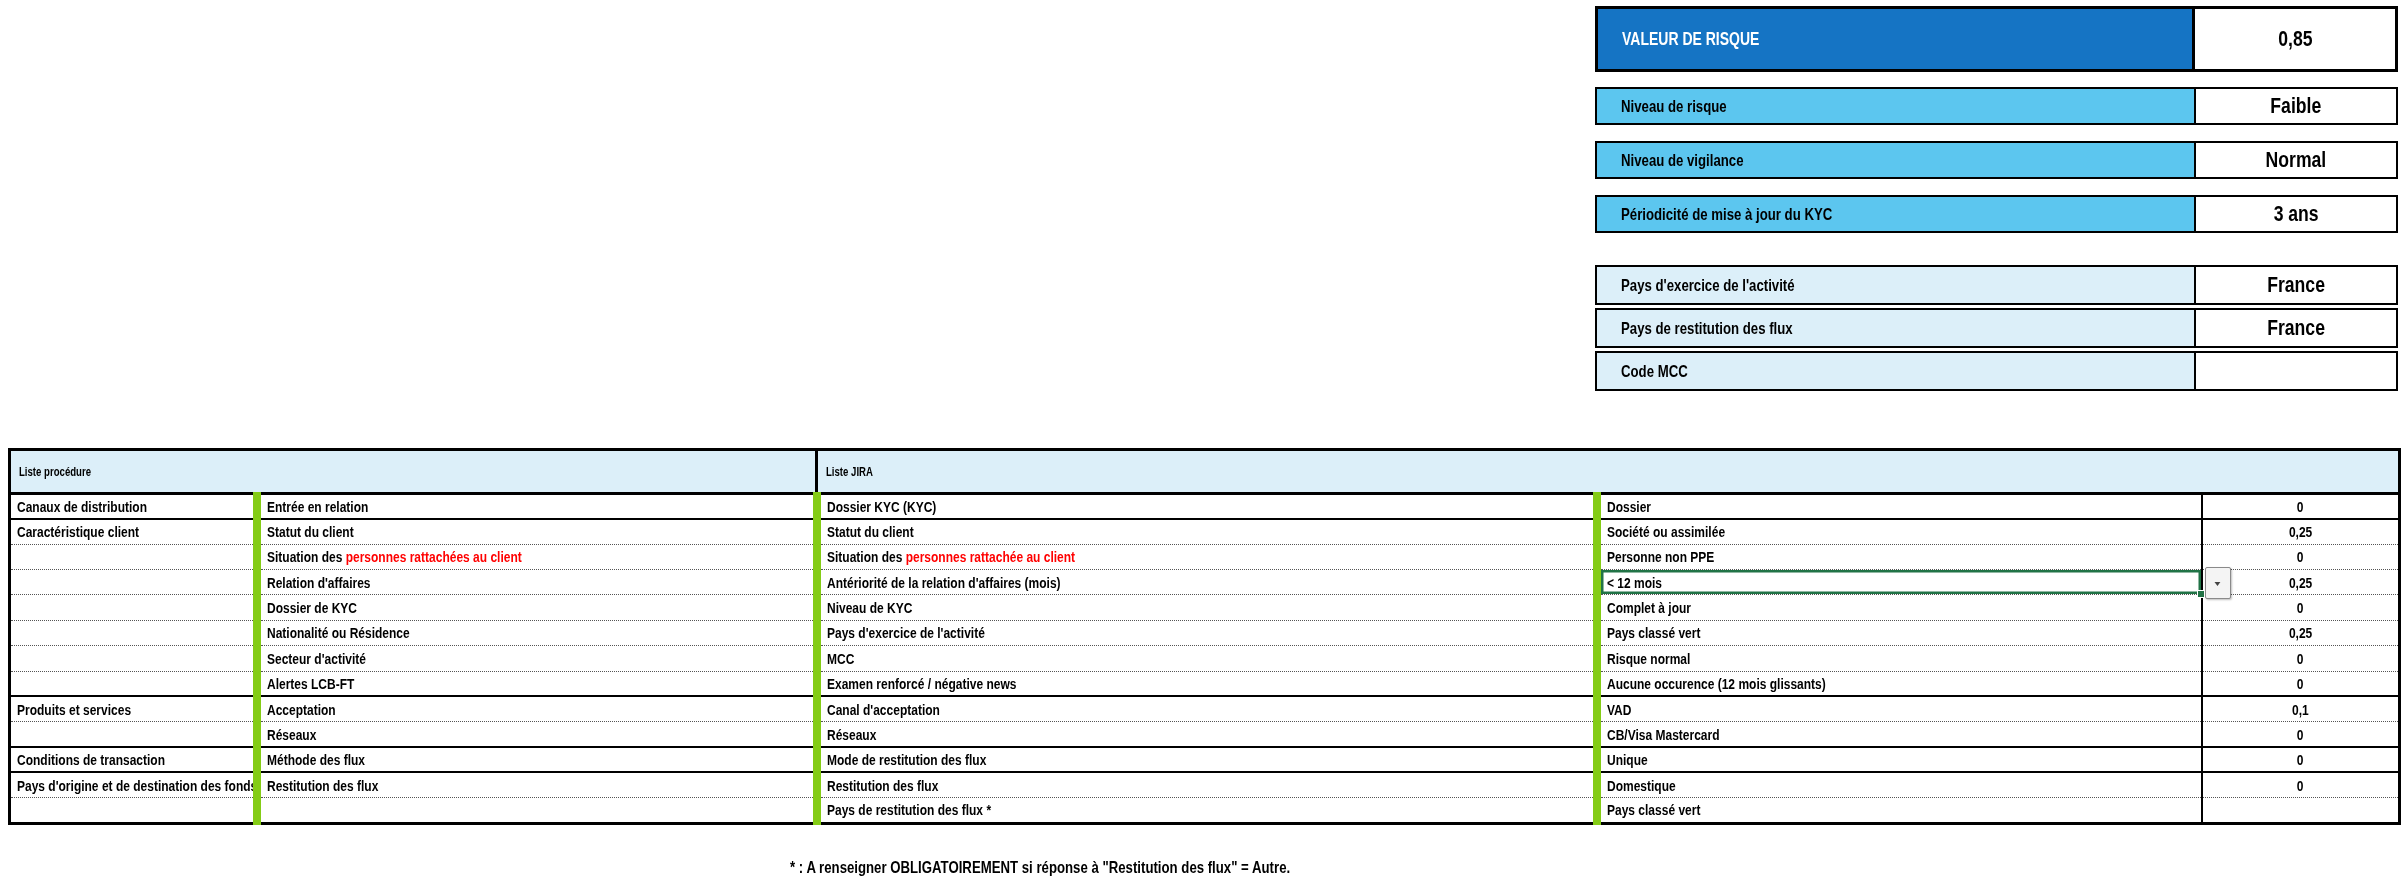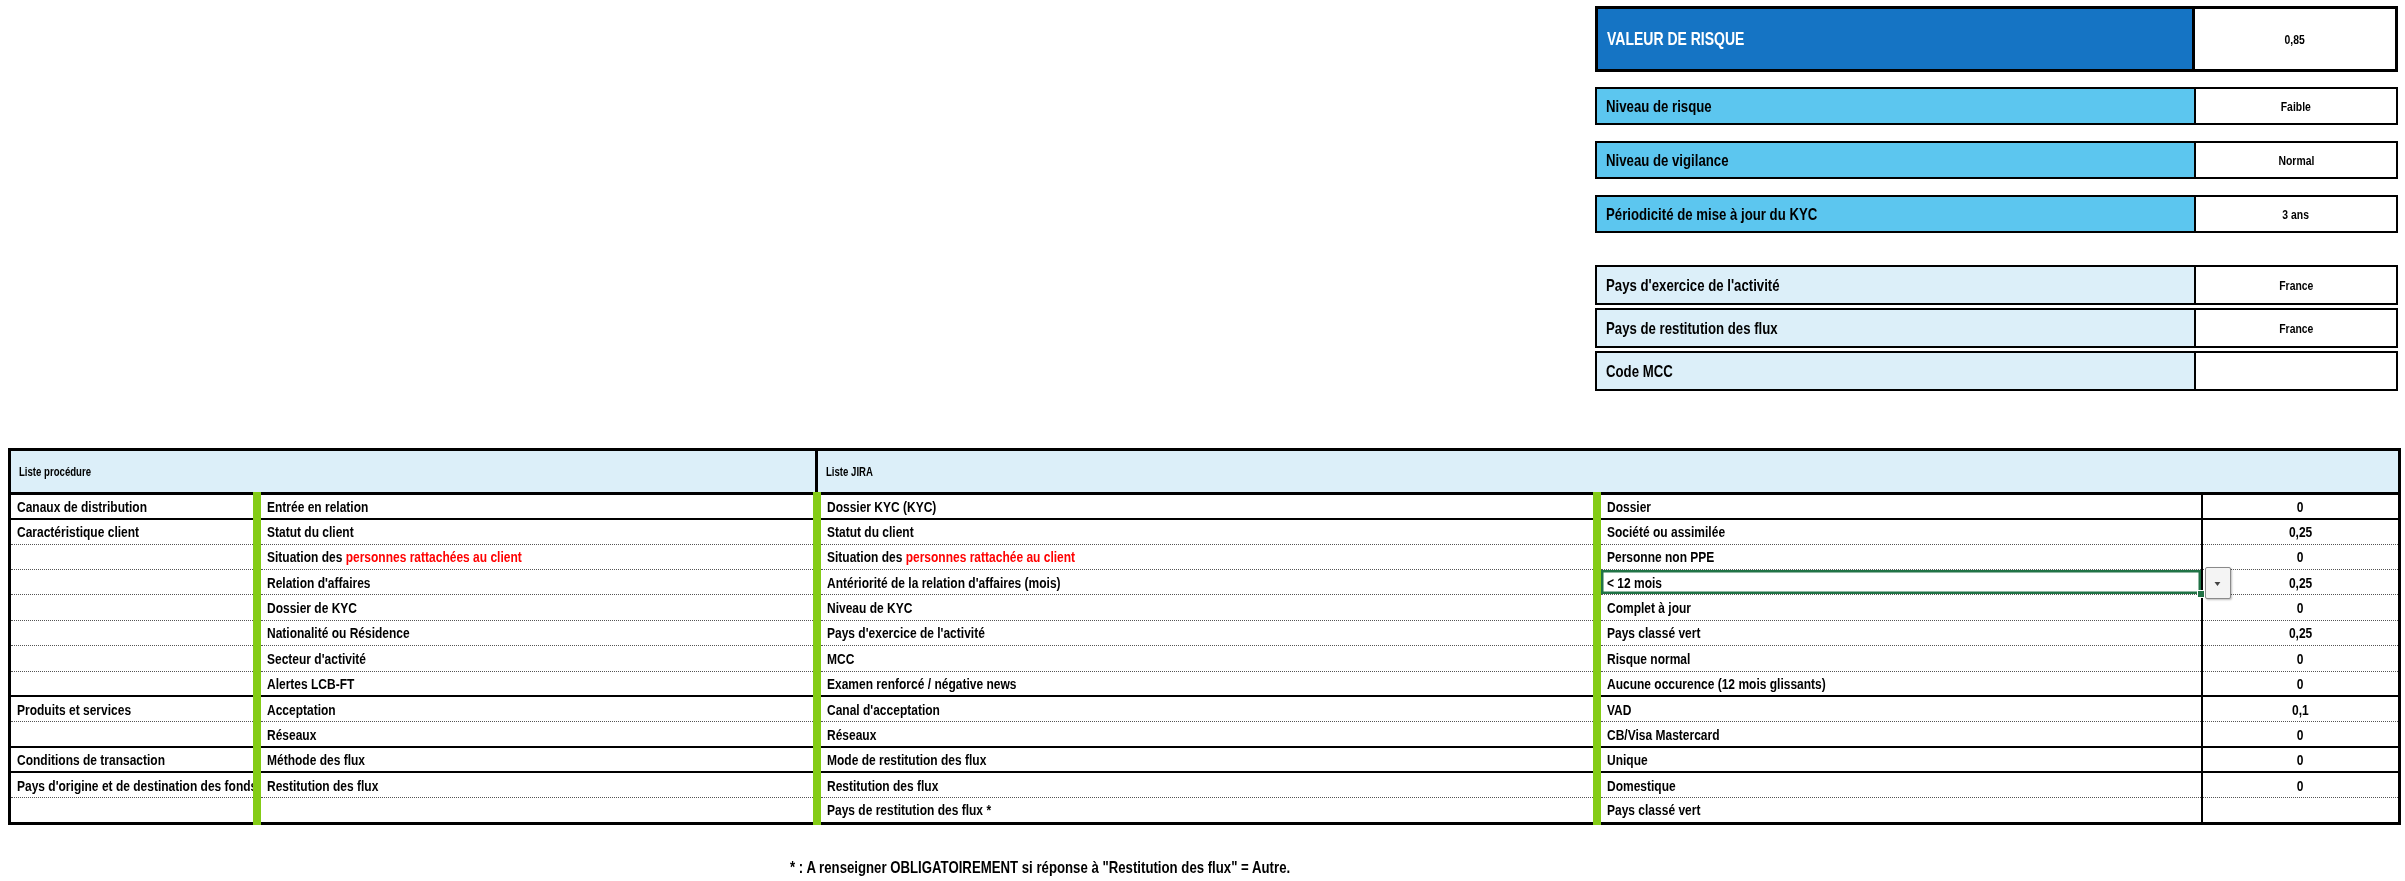--- a/index.html
+++ b/index.html
@@ -2,22 +2,22 @@
 <html><head>
 <meta charset="utf-8">
 <style>
 *{margin:0;padding:0;box-sizing:border-box}
 html,body{width:2405px;height:881px}
 body{position:relative;background:#fff;font-family:"Liberation Sans",sans-serif;font-weight:700;color:#000;overflow:hidden}
 .t{display:inline-block;transform:scaleX(.8);transform-origin:0 50%;white-space:pre}
 .t-center{transform-origin:50% 50%}
 .panel{position:absolute;left:1595px;width:803px}
 .prow{display:flex;align-items:stretch;border:2px solid #000;background:#fff}
-.plabel{flex:1;display:flex;align-items:center;padding-left:9px;border-right:2px solid #000;font-size:16.5px;overflow:hidden}
-.pvalue{width:200px;display:flex;align-items:center;justify-content:center;font-size:13px;background:#fff}
+.plabel{flex:1;display:flex;align-items:center;padding-left:24px;border-right:2px solid #000;font-size:16.5px;overflow:hidden}
+.pvalue{width:200px;display:flex;align-items:center;justify-content:center;font-size:22px;background:#fff}
 .row-a{height:66px;border-width:3px}
 .row-a .plabel{border-right-width:3px;font-size:17.5px}
 .row-b{height:38px;margin-bottom:16px}
 .row-c{height:40px;margin-bottom:3px}
 .bg-blue{background:#1574C4;color:#fff}
 .bg-sky{background:#5CC6EF}
 .bg-pale{background:#DCEFF9}
 table.main{position:absolute;left:8px;top:448px;width:2390px;border-collapse:collapse;table-layout:fixed;border:3px solid #000}
 .main th{height:44px;background:#DCEFF9;text-align:left;font-size:12px;padding-left:8px;border-bottom:3px solid #000}
 .main th.h-proc{border-right:3px solid #000}

